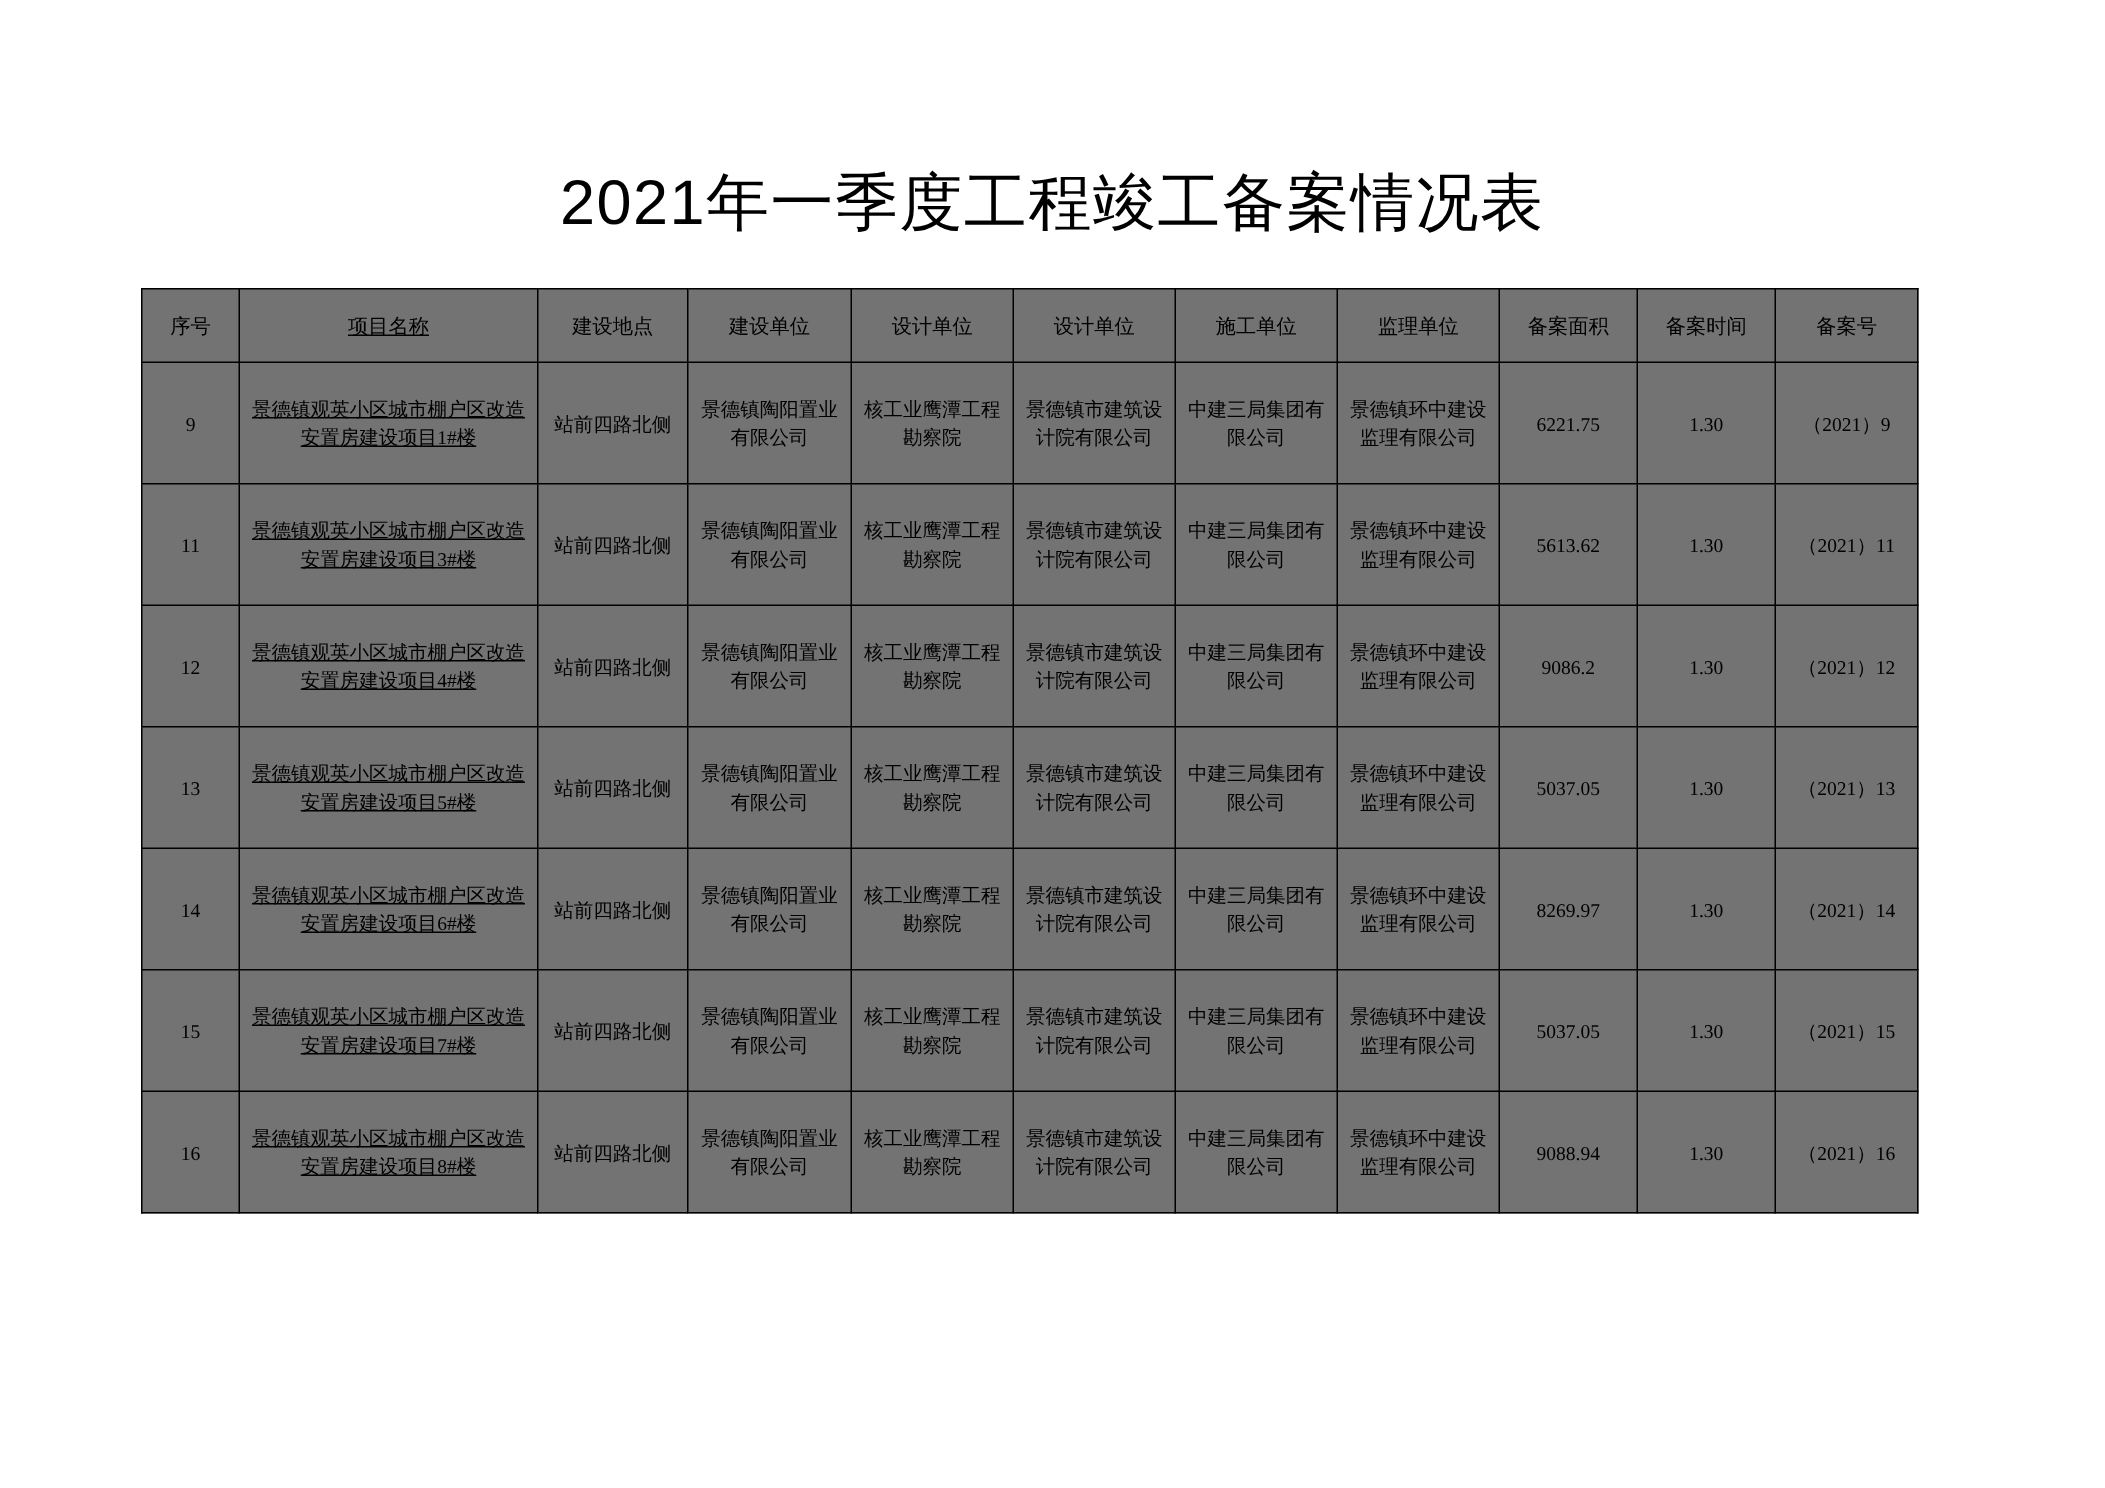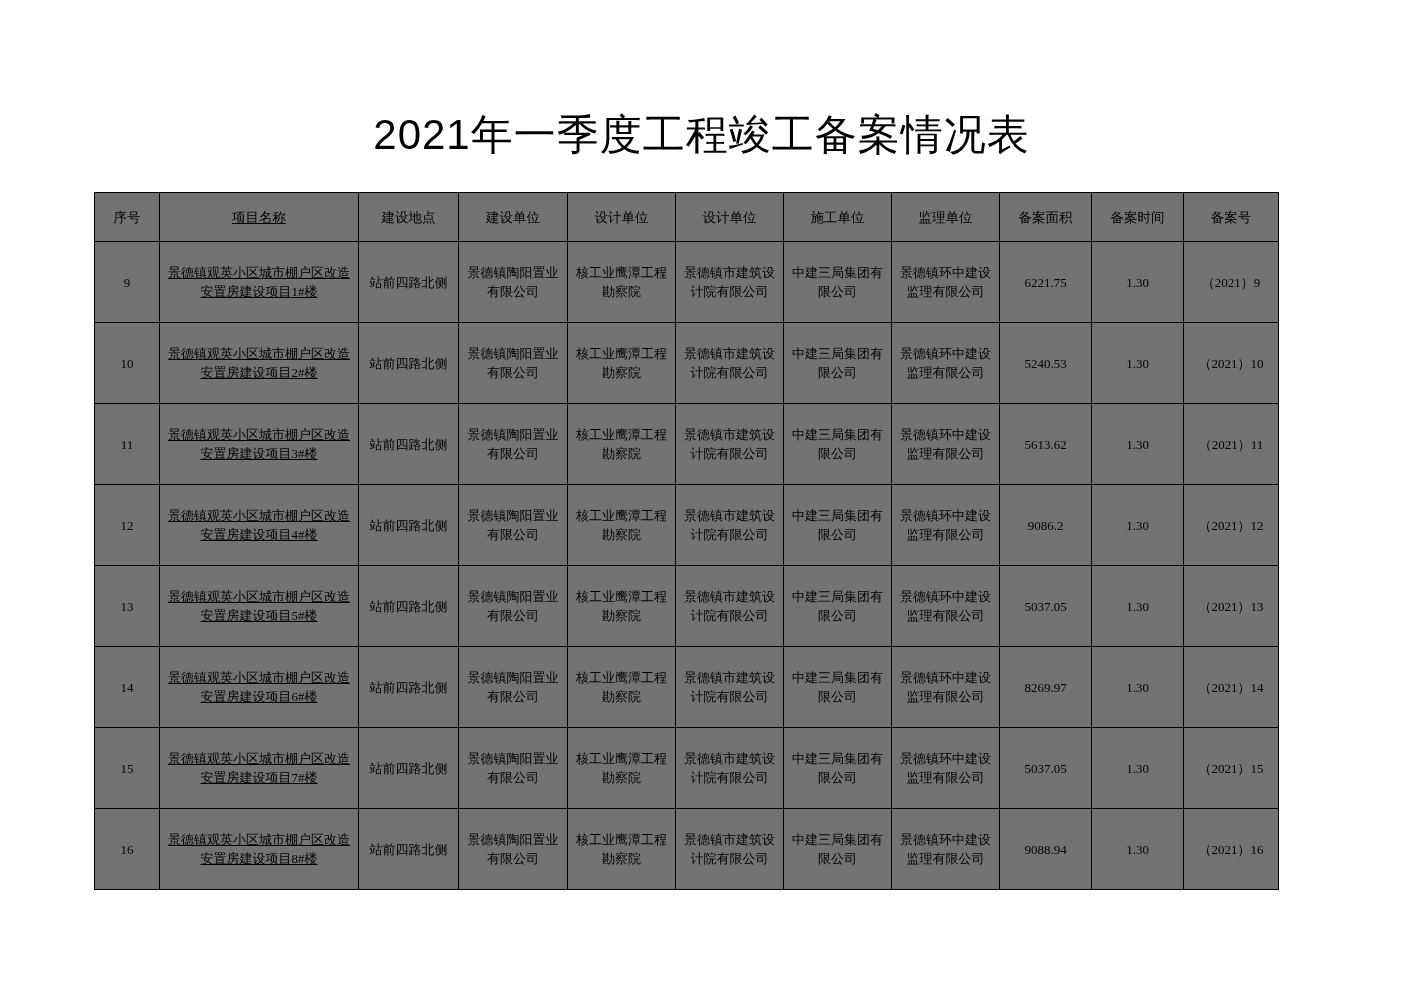--- a/index.html
+++ b/index.html
@@ -108,33 +108,20 @@
           <td class="c-build">景德镇陶阳置业有限公司</td>
           <td class="c-survey">核工业鹰潭工程勘察院</td>
           <td class="c-design">景德镇市建筑设计院有限公司</td>
           <td class="c-constr">中建三局集团有限公司</td>
           <td class="c-super">景德镇环中建设监理有限公司</td>
           <td class="c-area">6221.75</td>
           <td class="c-time">1.30</td>
           <td class="c-no nowrapcell">（2021）9</td>
         </tr>
         <tr>
-          <td class="c-idx">10</td>
-          <td class="c-name">景德镇观英小区城市棚户区改造安置房建设项目2#楼</td>
-          <td class="c-loc">站前四路北侧</td>
-          <td class="c-build">景德镇陶阳置业有限公司</td>
-          <td class="c-survey">核工业鹰潭工程勘察院</td>
-          <td class="c-design">景德镇市建筑设计院有限公司</td>
-          <td class="c-constr">中建三局集团有限公司</td>
-          <td class="c-super">景德镇环中建设监理有限公司</td>
-          <td class="c-area">5240.53</td>
-          <td class="c-time">1.30</td>
-          <td class="c-no nowrapcell">（2021）10</td>
-        </tr>
-        <tr>
           <td class="c-idx">11</td>
           <td class="c-name">景德镇观英小区城市棚户区改造安置房建设项目3#楼</td>
           <td class="c-loc">站前四路北侧</td>
           <td class="c-build">景德镇陶阳置业有限公司</td>
           <td class="c-survey">核工业鹰潭工程勘察院</td>
           <td class="c-design">景德镇市建筑设计院有限公司</td>
           <td class="c-constr">中建三局集团有限公司</td>
           <td class="c-super">景德镇环中建设监理有限公司</td>
           <td class="c-area">5613.62</td>
           <td class="c-time">1.30</td>

